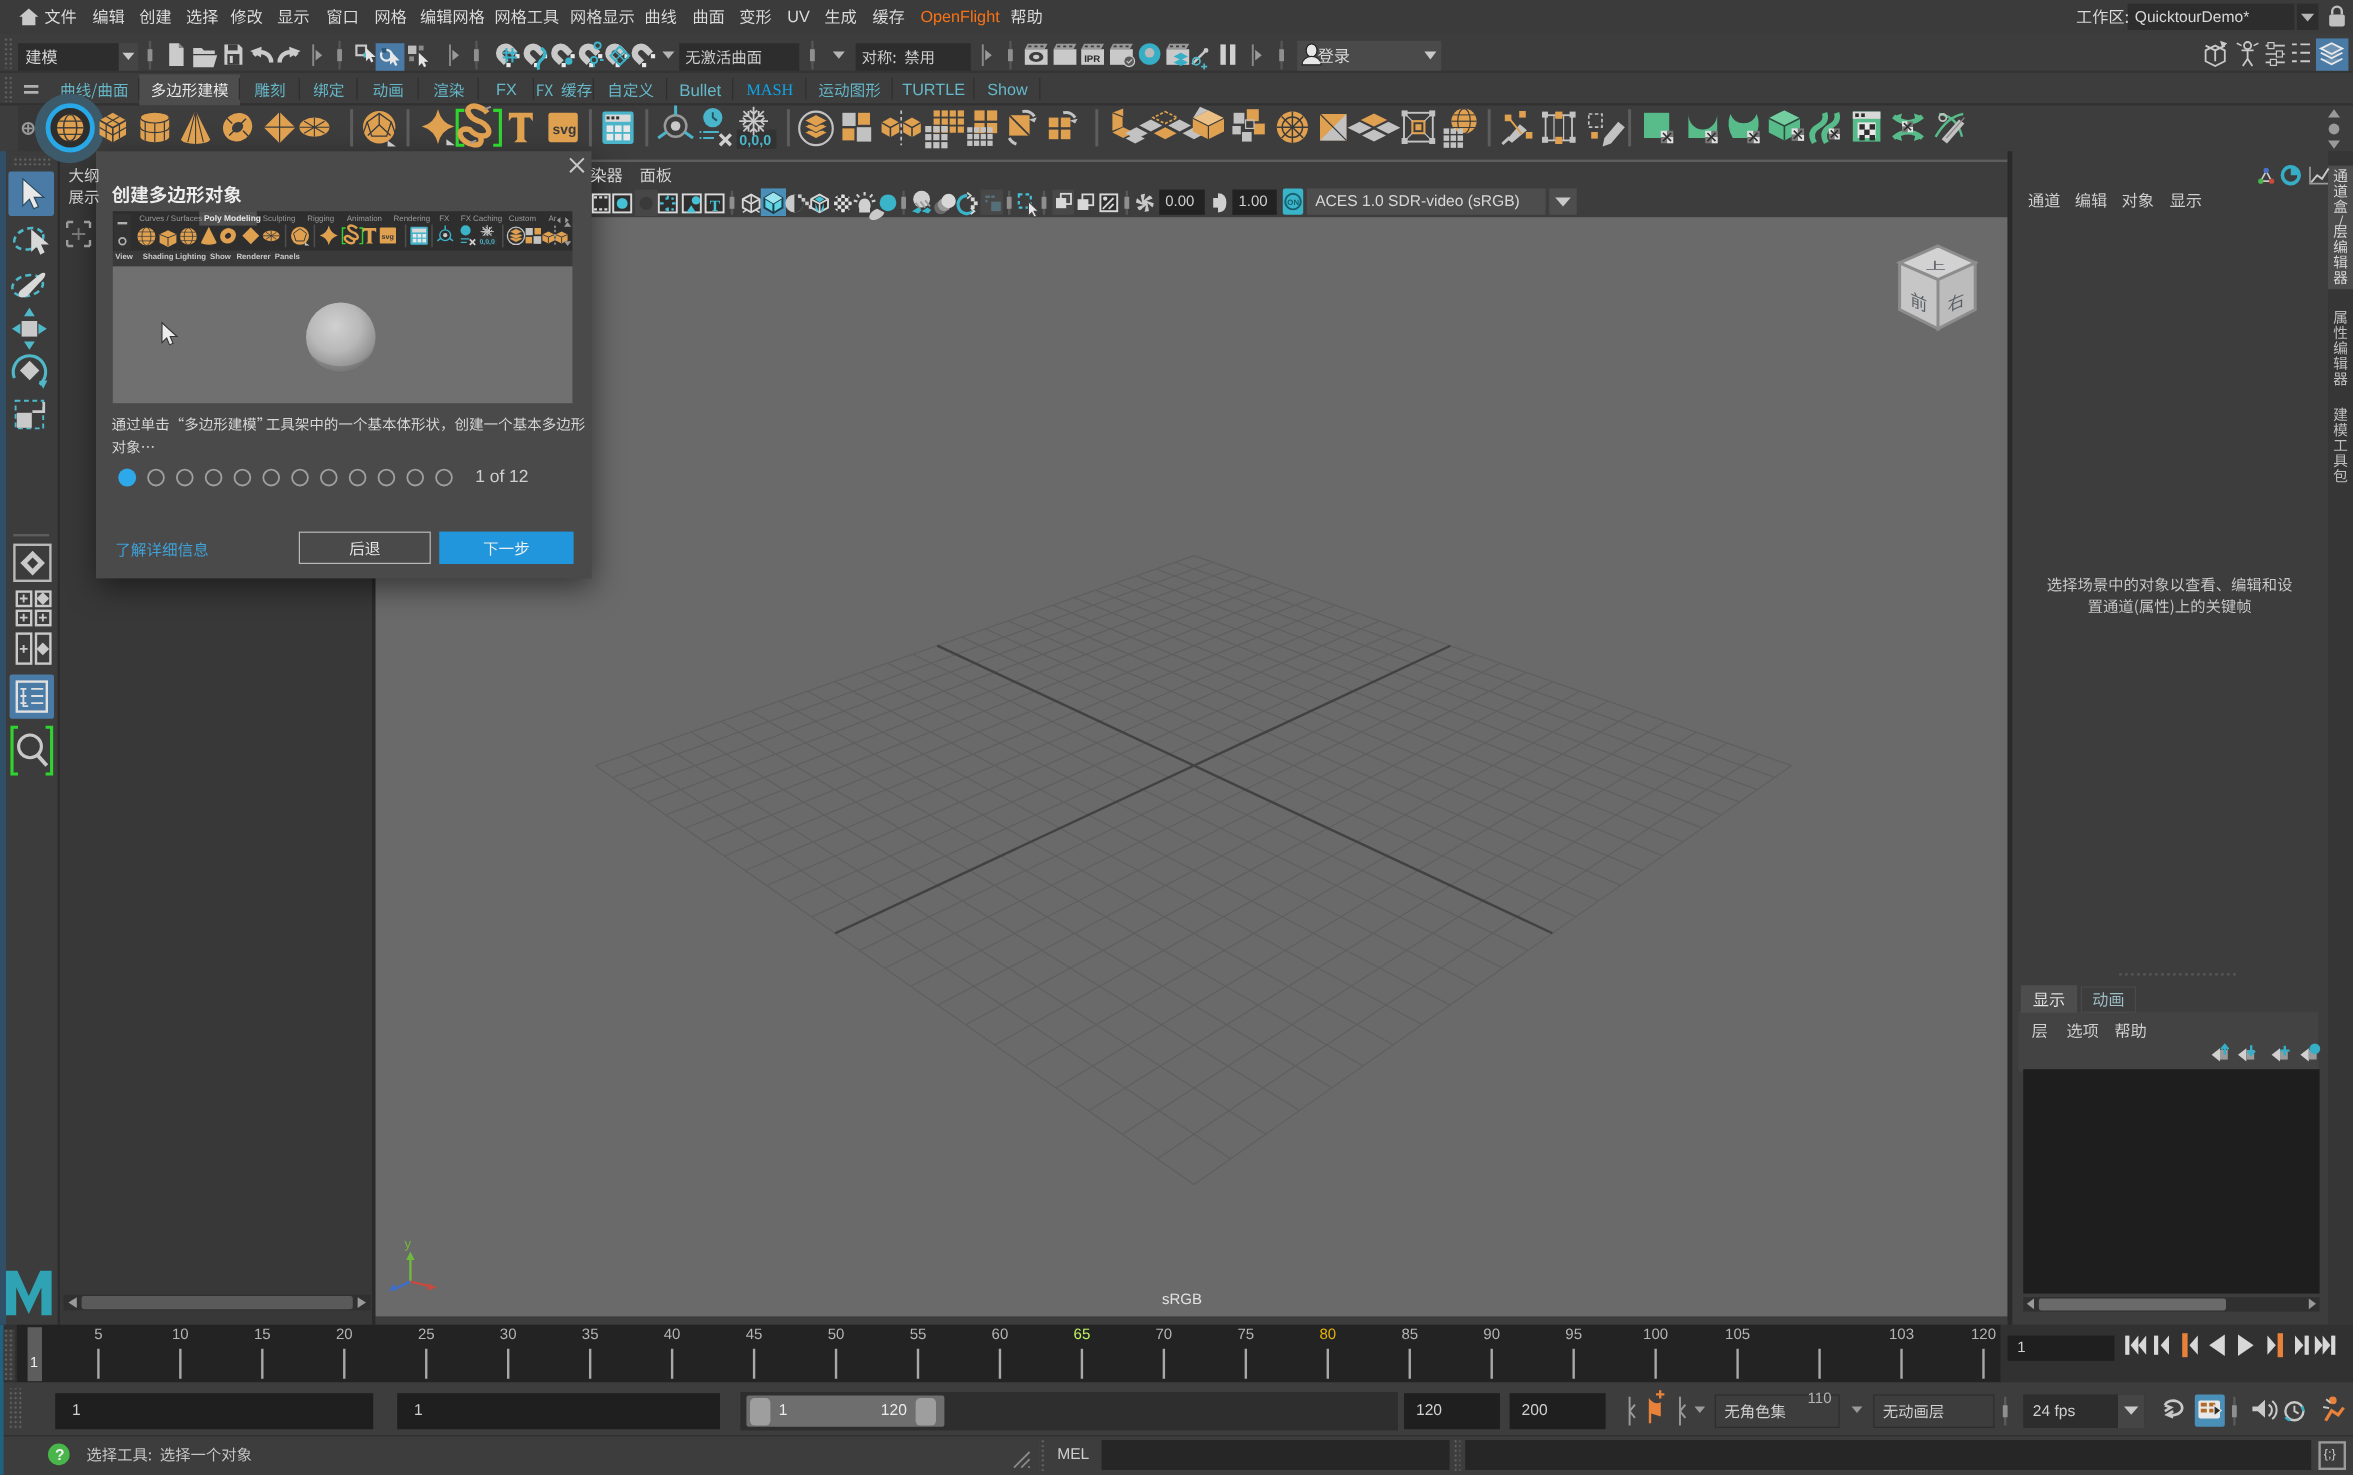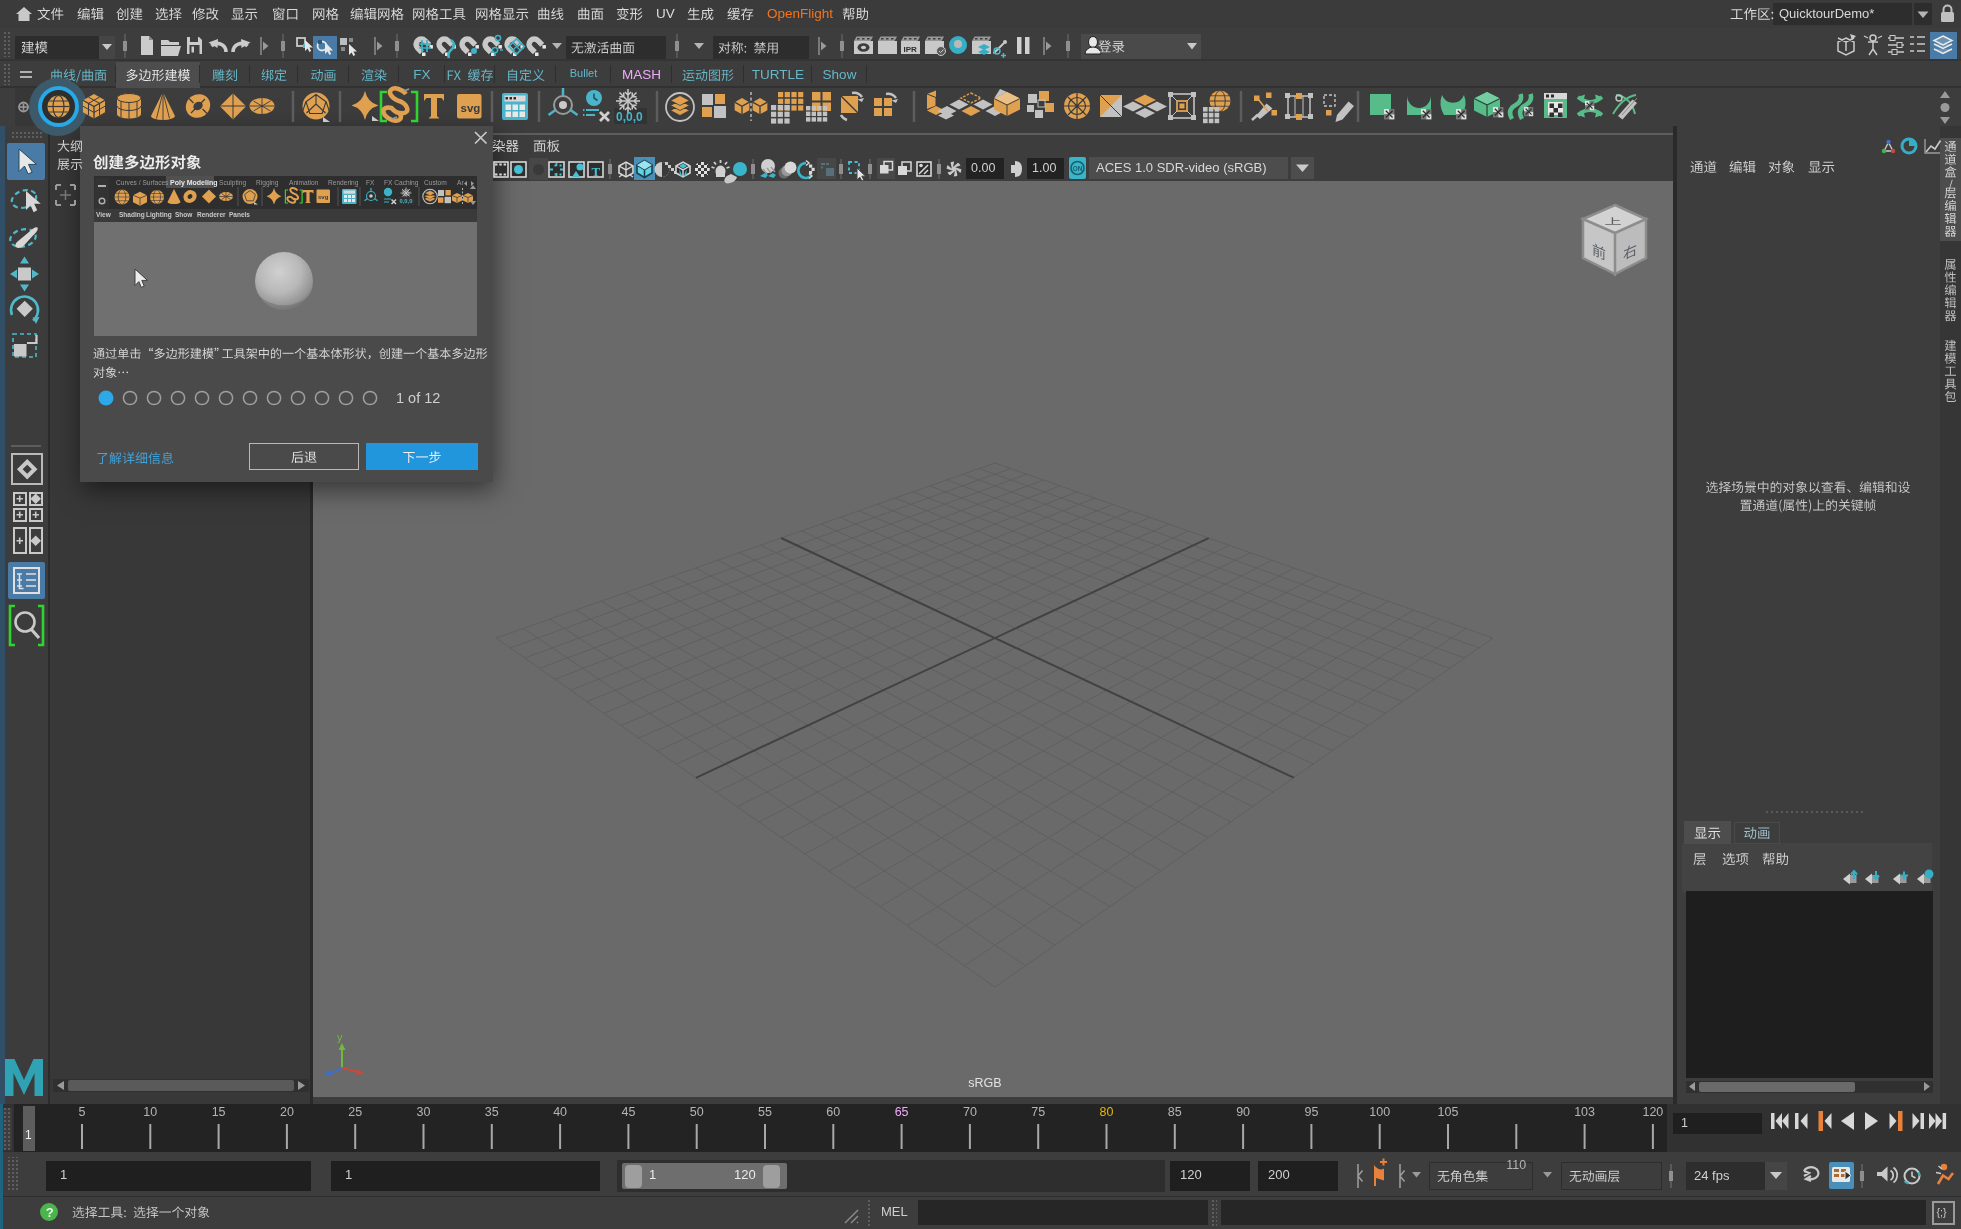--- a/index.html
+++ b/index.html
@@ -106,42 +106,42 @@
 <div style="position:absolute;left:95px;top:178px;width:14px;height:31px;background:#333333;z-index:11;"></div>
 <div style="position:absolute;left:166px;top:176px;width:48px;height:12px;background:#505050;z-index:11;"></div>
 <div style="position:absolute;left:94px;top:209px;width:383px;height:13px;background:#3a3a3a;z-index:11;"></div>
 <div style="position:absolute;left:94px;top:222px;width:383px;height:114px;background:#707070;z-index:11;"></div>
 <div style="position:absolute;left:249px;top:443px;width:110px;height:27px;border:1px solid #b9b9b9;box-sizing:border-box;z-index:11;"></div>
 <div style="position:absolute;left:366px;top:443px;width:112px;height:27px;background:#2196dc;z-index:11;"></div>
 <div style="position:absolute;left:656px;top:6px;font-size:13.5px;color:#dcdcdc;z-index:5;white-space:nowrap;">UV</div>
 <div style="position:absolute;left:767px;top:6px;font-size:13.5px;color:#f97316;z-index:5;white-space:nowrap;">OpenFlight</div>
 <div style="position:absolute;left:1779px;top:6px;font-size:13px;color:#d8d8d8;z-index:5;white-space:nowrap;">QuicktourDemo*</div>
 <div style="position:absolute;left:422.0px;top:67px;transform:translateX(-50%);font-size:13.5px;color:#66b8c9;z-index:5;white-space:nowrap;">FX</div>
-<div style="position:absolute;left:583.5px;top:67px;transform:translateX(-50%);font-size:11px;color:#66b8c9;z-index:5;white-space:nowrap;">Bullet</div>
-<div style="position:absolute;left:641.5px;top:67px;transform:translateX(-50%);font-size:13.5px;color:#f0abfc;z-index:5;white-space:nowrap;">MASH</div>
+<div style="position:absolute;left:583.5px;top:67px;transform:translateX(-50%);font-size:14px;color:#66b8c9;z-index:5;white-space:nowrap;">Bullet</div>
+<div style="position:absolute;left:641.5px;top:67px;transform:translateX(-50%);font-size:13.5px;color:#0ea5e9;z-index:5;white-space:nowrap;font-family:Liberation Serif, serif;">MASH</div>
 <div style="position:absolute;left:778.0px;top:67px;transform:translateX(-50%);font-size:13.5px;color:#66b8c9;z-index:5;white-space:nowrap;">TURTLE</div>
 <div style="position:absolute;left:839.5px;top:67px;transform:translateX(-50%);font-size:13.5px;color:#66b8c9;z-index:5;white-space:nowrap;">Show</div>
 <div style="position:absolute;left:971px;top:161px;font-size:12.5px;color:#d0d0d0;z-index:5;white-space:nowrap;">0.00</div>
 <div style="position:absolute;left:1032px;top:161px;font-size:12.5px;color:#d0d0d0;z-index:5;white-space:nowrap;">1.00</div>
 <div style="position:absolute;left:1096px;top:160px;font-size:13px;color:#d8d8d8;z-index:5;white-space:nowrap;">ACES 1.0 SDR-video (sRGB)</div>
 <div style="position:absolute;left:337px;top:1031px;font-size:11px;color:#6fb93f;z-index:5;white-space:nowrap;">y</div>
 <div style="position:absolute;left:985px;top:1076px;transform:translateX(-50%);font-size:12.5px;color:#e2e2e2;z-index:5;white-space:nowrap;">sRGB</div>
 <div style="position:absolute;left:82.0px;top:1105px;transform:translateX(-50%);font-size:12.5px;color:#b4b4b4;z-index:5;white-space:nowrap;">5</div>
 <div style="position:absolute;left:150.3px;top:1105px;transform:translateX(-50%);font-size:12.5px;color:#b4b4b4;z-index:5;white-space:nowrap;">10</div>
 <div style="position:absolute;left:218.6px;top:1105px;transform:translateX(-50%);font-size:12.5px;color:#b4b4b4;z-index:5;white-space:nowrap;">15</div>
 <div style="position:absolute;left:286.9px;top:1105px;transform:translateX(-50%);font-size:12.5px;color:#b4b4b4;z-index:5;white-space:nowrap;">20</div>
 <div style="position:absolute;left:355.2px;top:1105px;transform:translateX(-50%);font-size:12.5px;color:#b4b4b4;z-index:5;white-space:nowrap;">25</div>
 <div style="position:absolute;left:423.5px;top:1105px;transform:translateX(-50%);font-size:12.5px;color:#b4b4b4;z-index:5;white-space:nowrap;">30</div>
 <div style="position:absolute;left:491.8px;top:1105px;transform:translateX(-50%);font-size:12.5px;color:#b4b4b4;z-index:5;white-space:nowrap;">35</div>
 <div style="position:absolute;left:560.1px;top:1105px;transform:translateX(-50%);font-size:12.5px;color:#b4b4b4;z-index:5;white-space:nowrap;">40</div>
 <div style="position:absolute;left:628.4px;top:1105px;transform:translateX(-50%);font-size:12.5px;color:#b4b4b4;z-index:5;white-space:nowrap;">45</div>
 <div style="position:absolute;left:696.7px;top:1105px;transform:translateX(-50%);font-size:12.5px;color:#b4b4b4;z-index:5;white-space:nowrap;">50</div>
 <div style="position:absolute;left:765.0px;top:1105px;transform:translateX(-50%);font-size:12.5px;color:#b4b4b4;z-index:5;white-space:nowrap;">55</div>
 <div style="position:absolute;left:833.3px;top:1105px;transform:translateX(-50%);font-size:12.5px;color:#b4b4b4;z-index:5;white-space:nowrap;">60</div>
-<div style="position:absolute;left:901.6px;top:1105px;transform:translateX(-50%);font-size:12.5px;color:#f0abfc;z-index:5;white-space:nowrap;">65</div>
+<div style="position:absolute;left:901.6px;top:1105px;transform:translateX(-50%);font-size:12.5px;color:#bef264;z-index:5;white-space:nowrap;">65</div>
 <div style="position:absolute;left:969.9px;top:1105px;transform:translateX(-50%);font-size:12.5px;color:#b4b4b4;z-index:5;white-space:nowrap;">70</div>
 <div style="position:absolute;left:1038.2px;top:1105px;transform:translateX(-50%);font-size:12.5px;color:#b4b4b4;z-index:5;white-space:nowrap;">75</div>
 <div style="position:absolute;left:1106.5px;top:1105px;transform:translateX(-50%);font-size:12.5px;color:#eab308;z-index:5;white-space:nowrap;">80</div>
 <div style="position:absolute;left:1174.8px;top:1105px;transform:translateX(-50%);font-size:12.5px;color:#b4b4b4;z-index:5;white-space:nowrap;">85</div>
 <div style="position:absolute;left:1243.1px;top:1105px;transform:translateX(-50%);font-size:12.5px;color:#b4b4b4;z-index:5;white-space:nowrap;">90</div>
 <div style="position:absolute;left:1311.4px;top:1105px;transform:translateX(-50%);font-size:12.5px;color:#b4b4b4;z-index:5;white-space:nowrap;">95</div>
 <div style="position:absolute;left:1379.7px;top:1105px;transform:translateX(-50%);font-size:12.5px;color:#b4b4b4;z-index:5;white-space:nowrap;">100</div>
 <div style="position:absolute;left:1448.0px;top:1105px;transform:translateX(-50%);font-size:12.5px;color:#b4b4b4;z-index:5;white-space:nowrap;">105</div>
 <div style="position:absolute;left:1516.3px;top:1158px;transform:translateX(-50%);font-size:12.5px;color:#b4b4b4;z-index:5;white-space:nowrap;">110</div>
 <div style="position:absolute;left:1584.6px;top:1105px;transform:translateX(-50%);font-size:12.5px;color:#b4b4b4;z-index:5;white-space:nowrap;">103</div>

